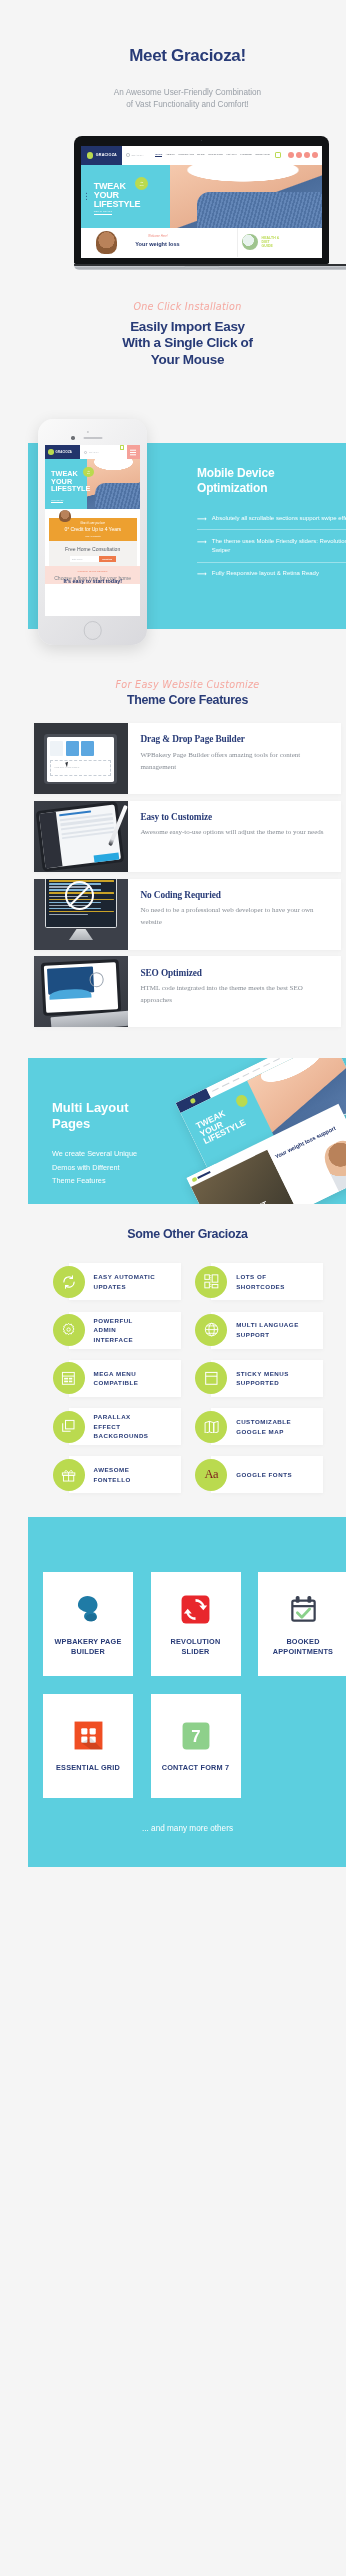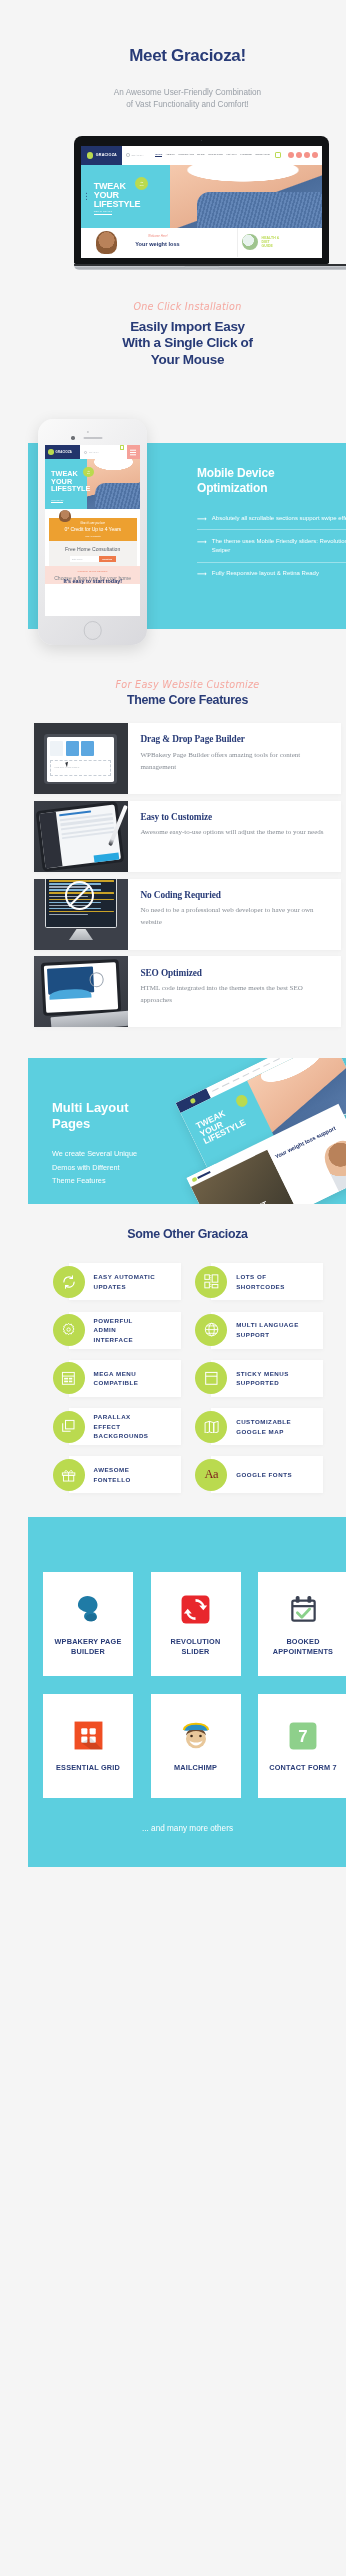--- a/index.html
+++ b/index.html
@@ -875,34 +875,20 @@
                 <rect x="28" y="13" width="11" height="11" rx="2"></rect>
               <rect x="13" y="28" width="11" height="11" rx="2"></rect>
                 <rect x="28" y="28" width="11" height="11" rx="2"></rect>
             </g>
             <path d="M51 51 30 30l-17 9 17 12z" fill="#000" opacity=".12"></path>
           </svg>
         </div>
         <div class="plug-lbl">ESSENTIAL GRID</div>
       </div>
 
-      <div class="plug-card">
-        <div class="plug-ico">
-          <svg width="32" height="29" viewBox="0 0 56 52">
-            <ellipse cx="28" cy="32" rx="18" ry="17" fill="#e8c79a"></ellipse>
-            <path d="M10 26c1-8 8-14 18-14s17 6 18 14c-4-5-11-8-18-8s-14 3-18 8z" fill="#6b4a2f"></path>
-            <path d="M6 16c2-7 11-11 22-11s20 4 22 11c-2 3-9 0-22 0S8 19 6 16z" fill="#2b90c4"></path>
-            <path d="M6 16c2-7 11-11 22-11s20 4 22 11" stroke="#f2c200" stroke-width="3.5" fill="none"></path>
-            <path d="M16 35c6 5 18 5 24 0-2 6-8 9-12 9s-10-3-12-9z" fill="#fff"></path>
-            <circle cx="20" cy="27" r="2.3" fill="#3a2a1c"></circle>
-              <circle cx="36" cy="27" r="2.3" fill="#3a2a1c"></circle>
-          </svg>
-        </div>
-        <div class="plug-lbl">MAILCHIMP</div>
-      </div>
 
       <div class="plug-card">
         <div class="plug-ico">
           <svg width="28" height="28" viewBox="0 0 50 50">
             <rect x="1" y="1" width="48" height="48" rx="7" fill="#8ed08b"></rect>
             <text x="25" y="36" font-family="Liberation Sans, sans-serif" font-size="30" font-weight="bold" fill="#fff" text-anchor="middle">7</text>
           </svg>
         </div>
         <div class="plug-lbl">CONTACT FORM 7</div>
       </div>

